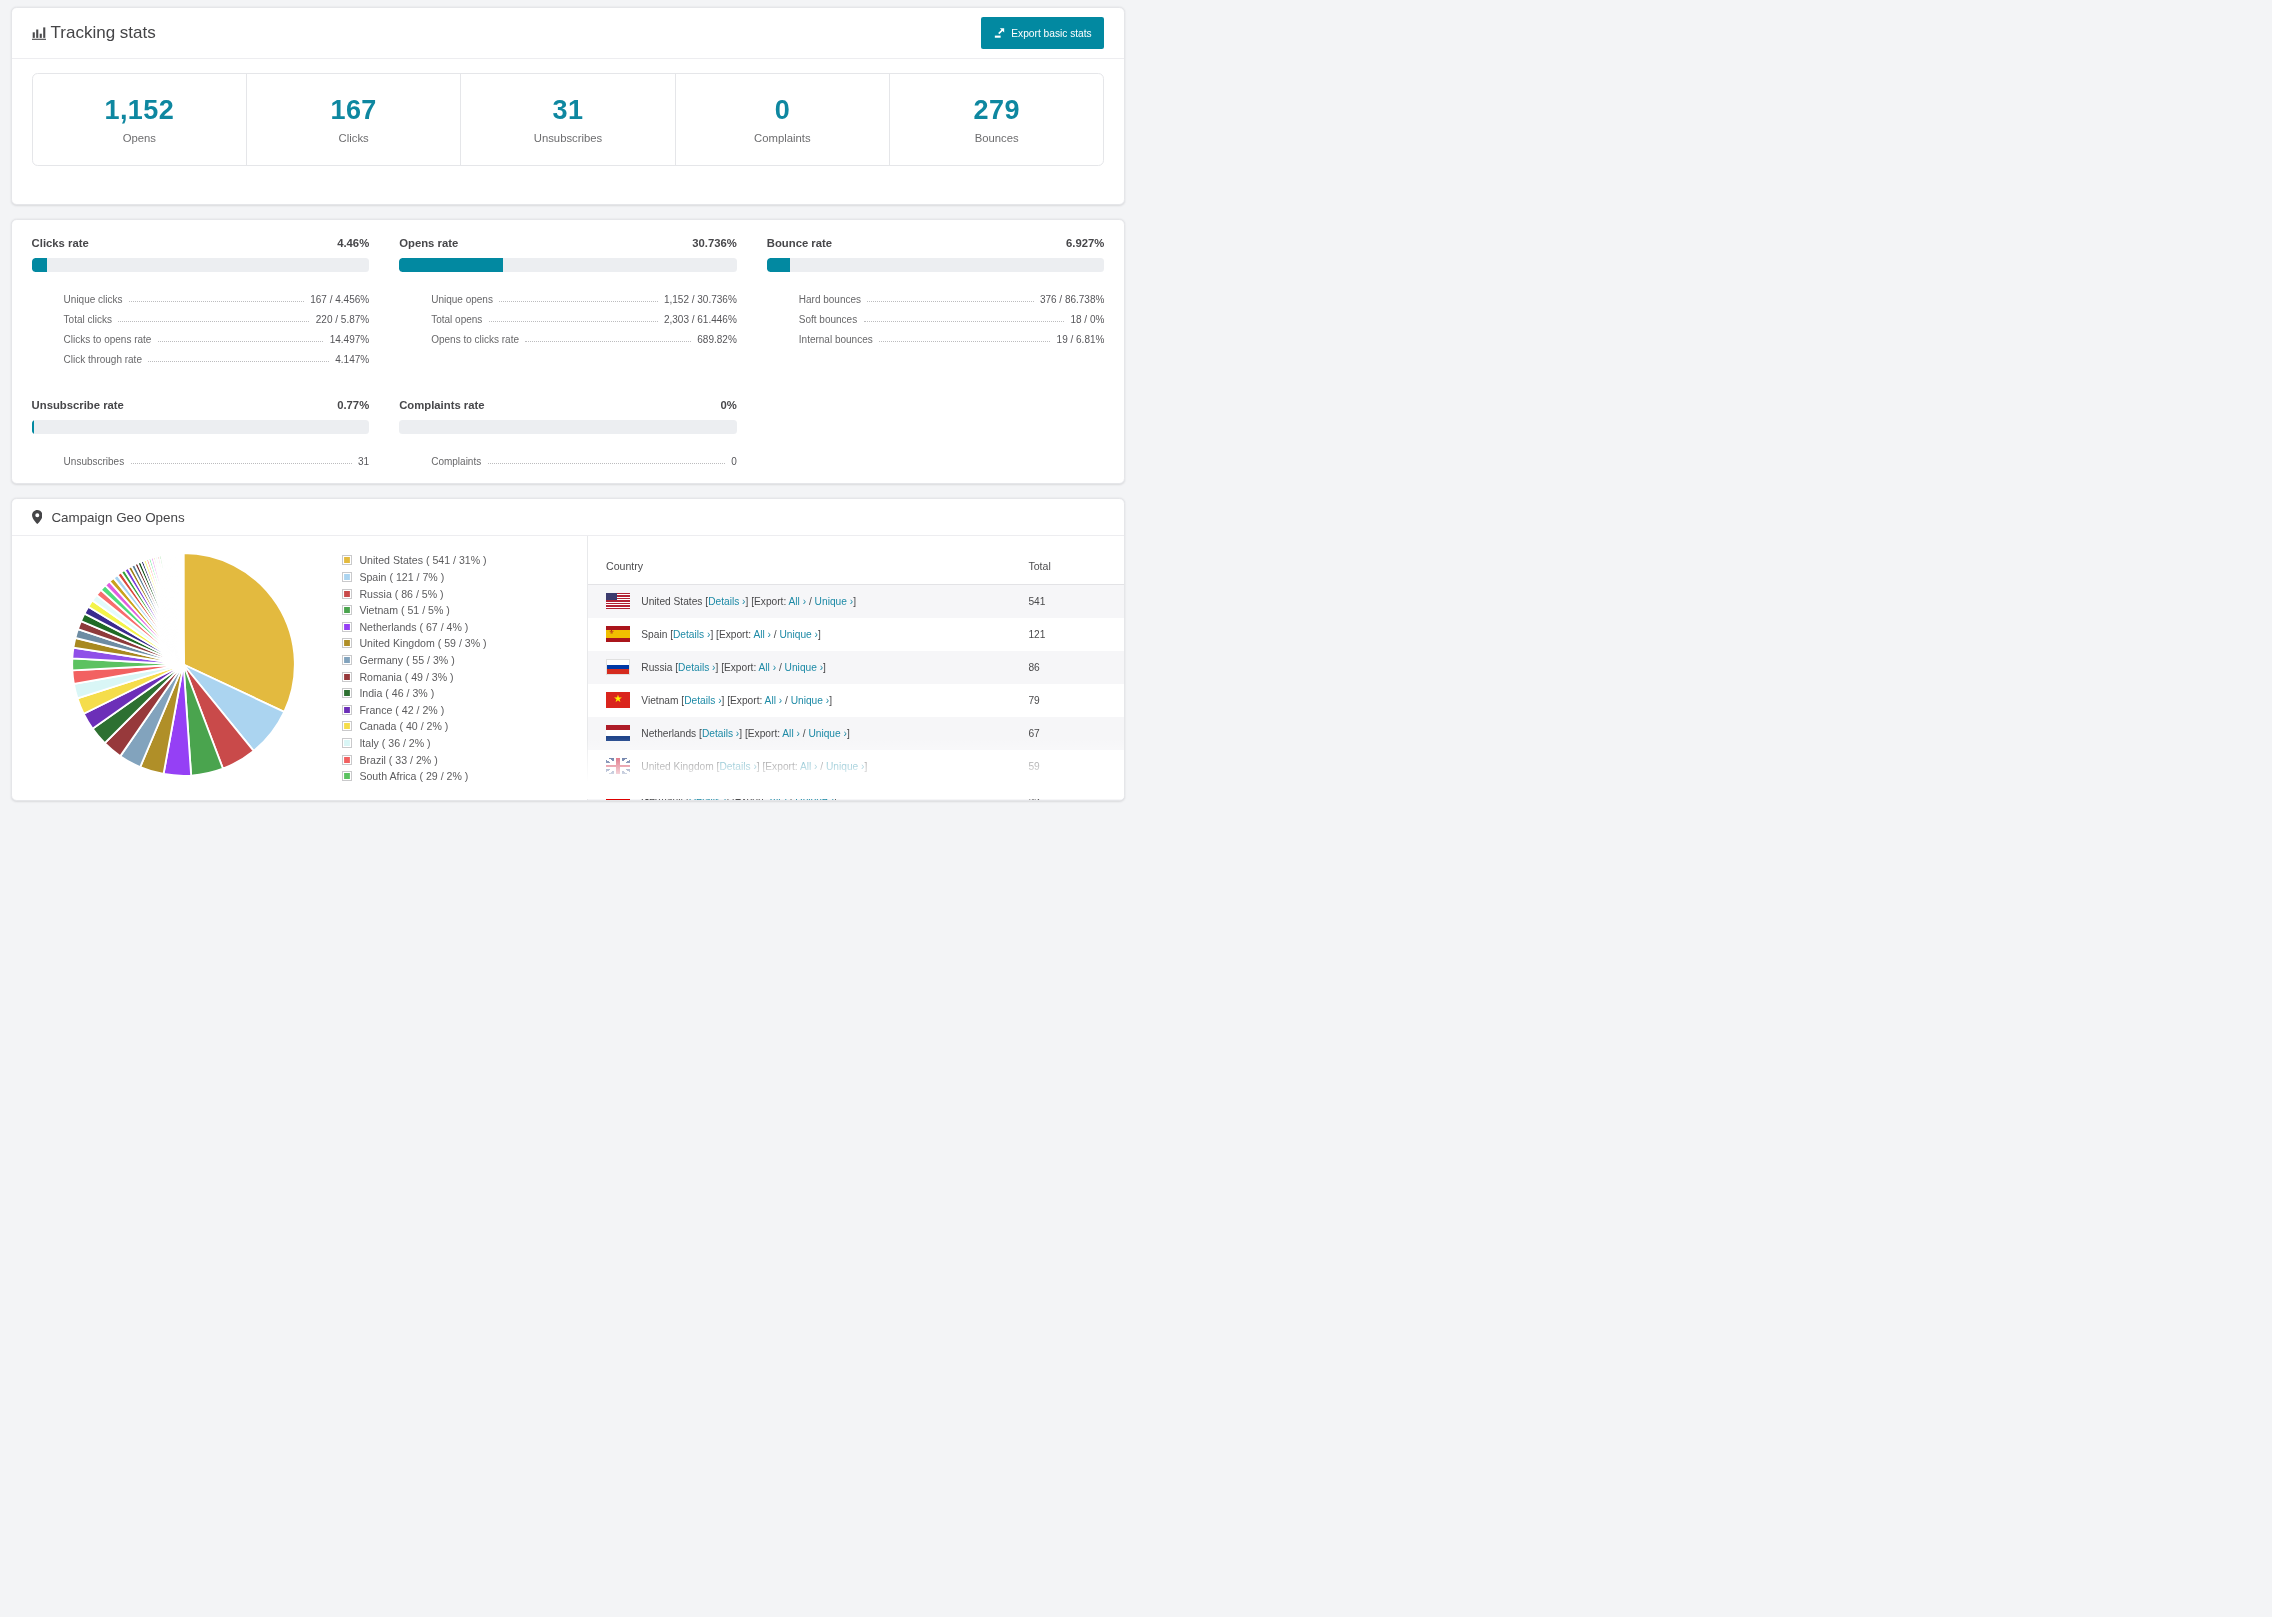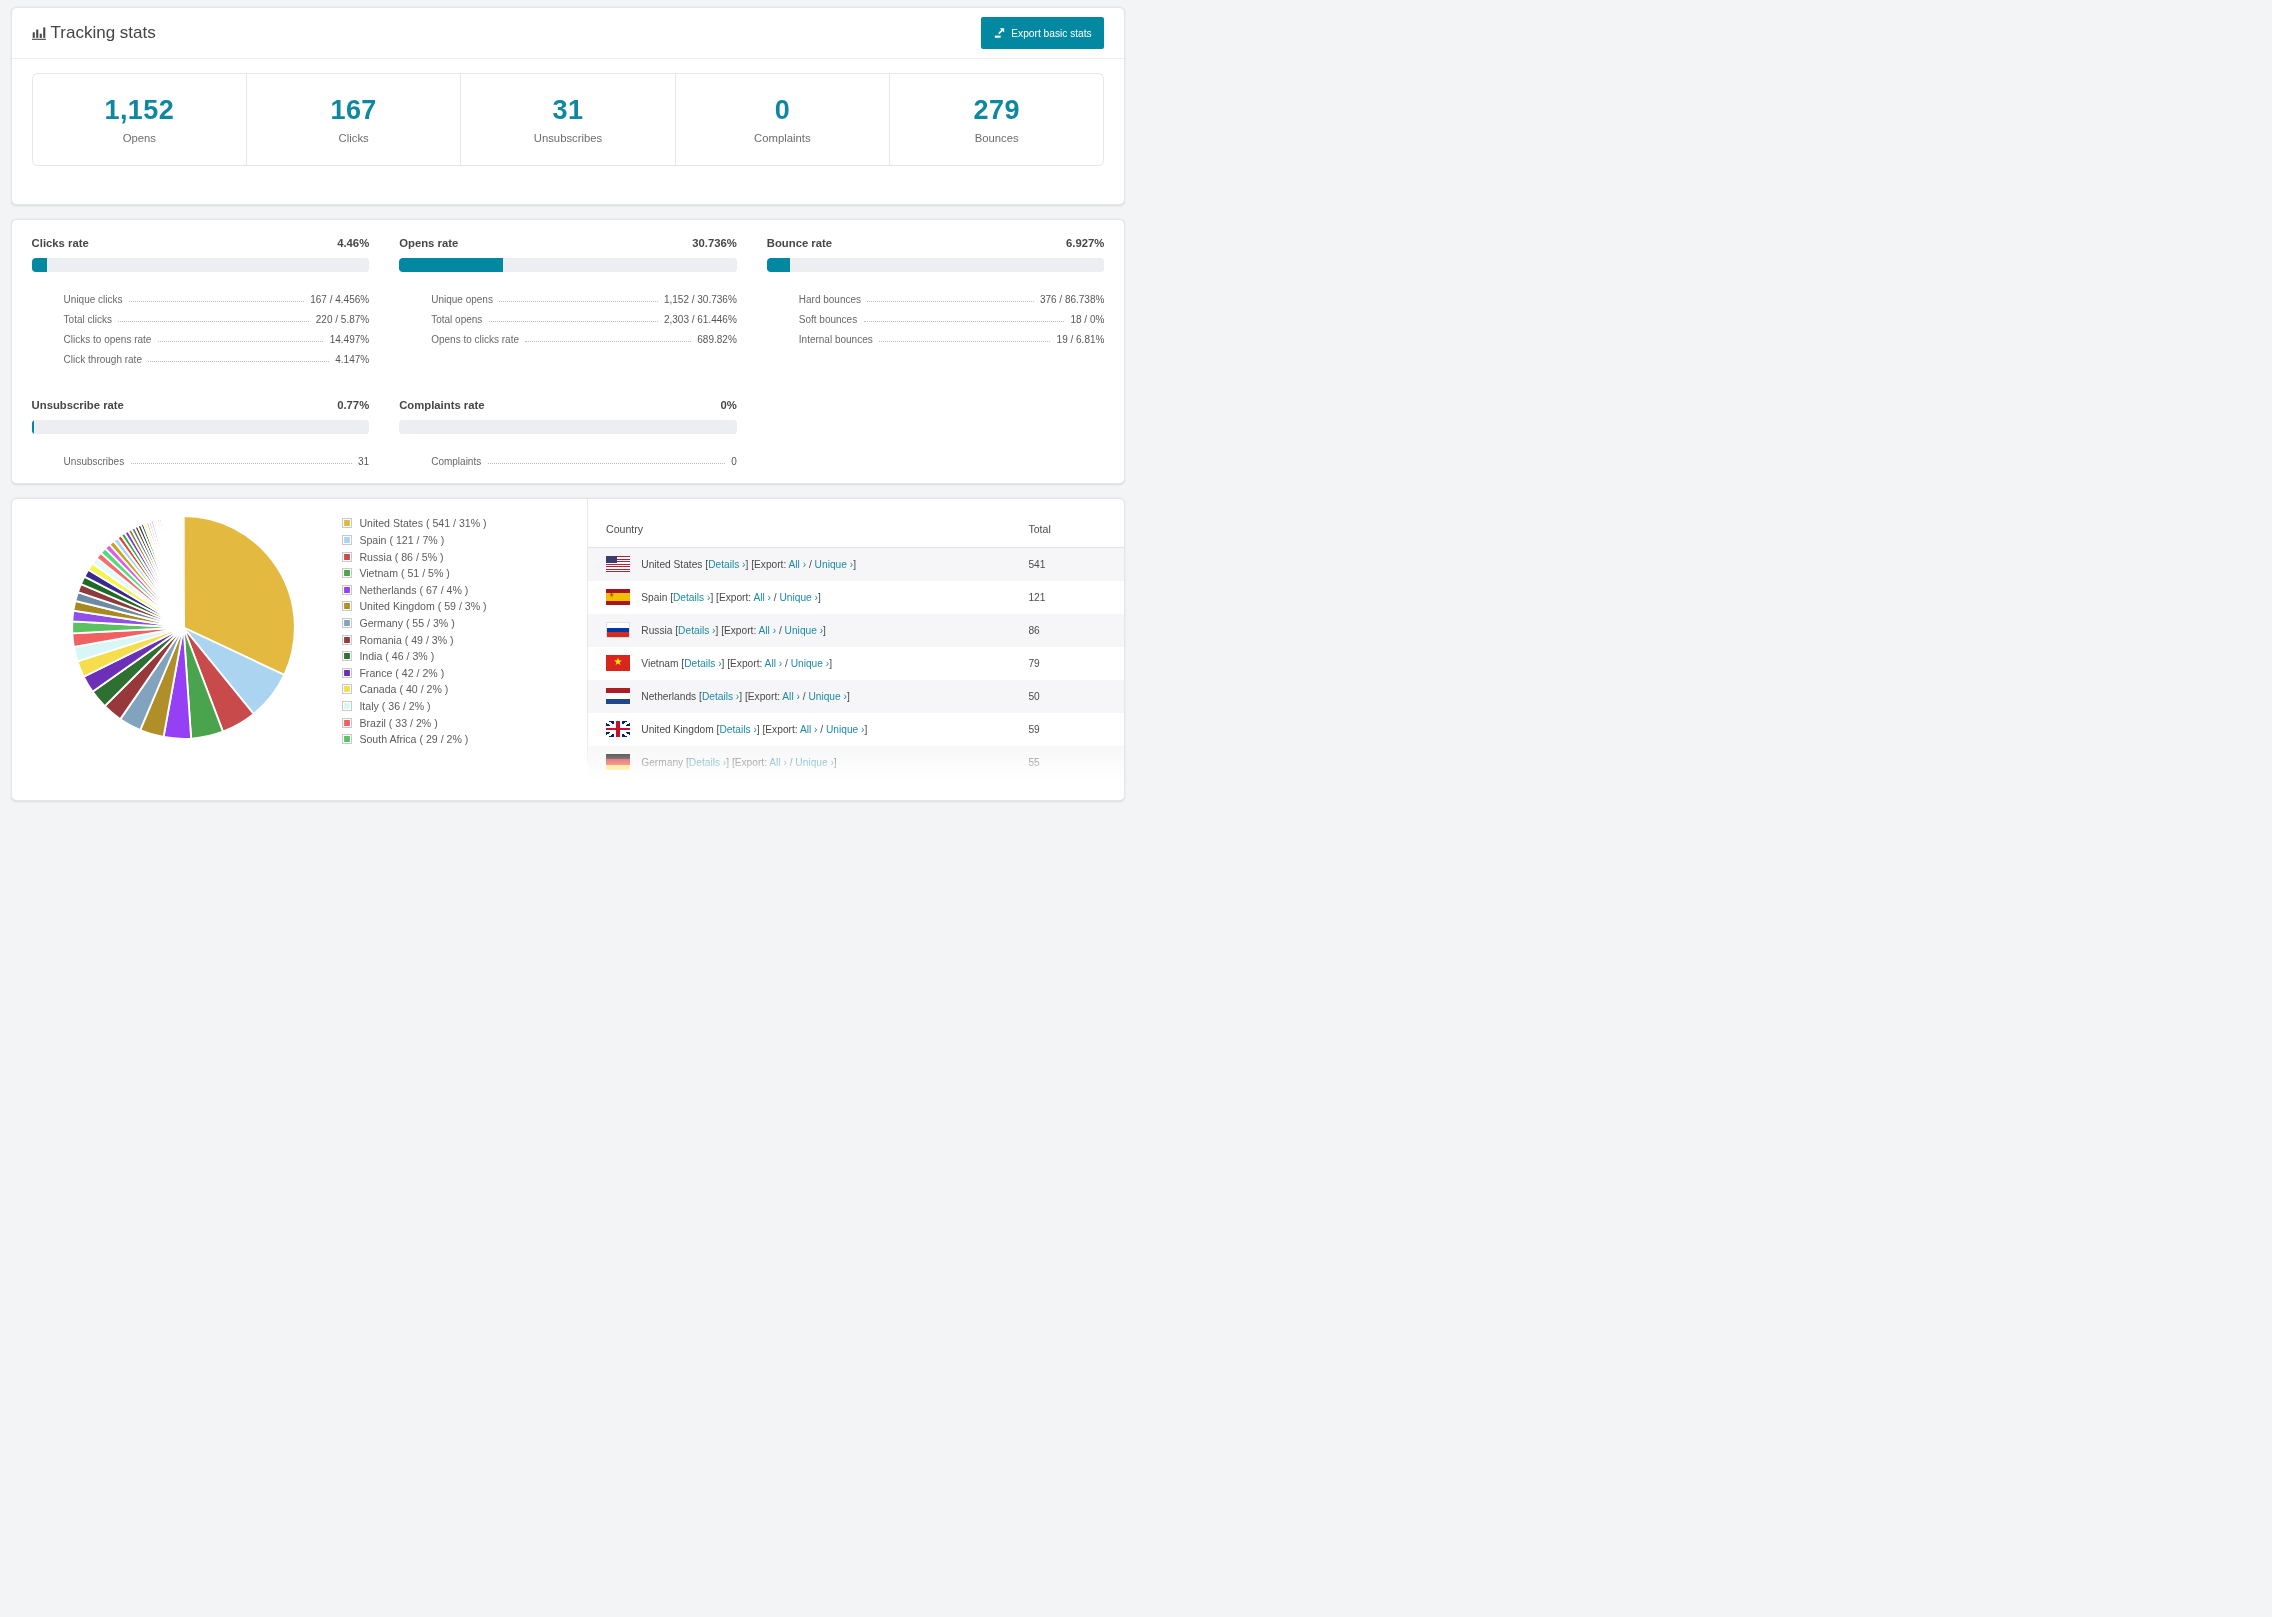--- a/index.html
+++ b/index.html
@@ -302,20 +302,28 @@
             <span class="dots"></span>
             <span class="r-val">0</span>
           </div>
       </div>
     </div>
 
   </div>
 </div>
 
 <div class="card" id="card-geo">
+  <div class="card-header">
+    <div class="card-title">
+      <svg class="pin-icon" viewBox="0 0 12 16">
+        <path fill="#454547" d="M6 0C2.7 0 0 2.7 0 6c0 4.4 6 10 6 10s6-5.6 6-10c0-3.3-2.7-6-6-6zm0 8.3A2.3 2.3 0 1 1 6 3.7a2.3 2.3 0 0 1 0 4.6z"></path>
+      </svg>
+      <span>Campaign Geo Opens</span>
+    </div>
+  </div>
   <div class="geo-body">
     <div class="pie-area">
       <svg id="pie-svg" width="229" height="229" viewBox="0 0 325 325">
           <path d="M162.5 162.5 L162.50 4.50 A158 158 0 0 1 305.49 229.71 Z" fill="#e3ba3f" stroke="#fff" stroke-width="2.6"></path>
           <path d="M162.5 162.5 L305.49 229.71 A158 158 0 0 1 262.07 285.18 Z" fill="#abd4f0" stroke="#fff" stroke-width="2.6"></path>
           <path d="M162.5 162.5 L262.07 285.18 A158 158 0 0 1 218.50 310.24 Z" fill="#c94a4a" stroke="#fff" stroke-width="2.6"></path>
           <path d="M162.5 162.5 L218.50 310.24 A158 158 0 0 1 173.35 320.13 Z" fill="#4aa44e" stroke="#fff" stroke-width="2.6"></path>
           <path d="M162.5 162.5 L173.35 320.13 A158 158 0 0 1 134.18 317.94 Z" fill="#9540f5" stroke="#fff" stroke-width="2.6"></path>
           <path d="M162.5 162.5 L134.18 317.94 A158 158 0 0 1 101.05 308.06 Z" fill="#b08f28" stroke="#fff" stroke-width="2.6"></path>
           <path d="M162.5 162.5 L101.05 308.06 A158 158 0 0 1 72.79 292.56 Z" fill="#82a3bd" stroke="#fff" stroke-width="2.6"></path>
@@ -519,21 +527,21 @@
   <tr>
     <td class="td-country">
       <span class="country-cell">
         <span class="flag flag-nl"></span>
         <span>
           <span class="country-name">Netherlands </span>
           <span class="plain seg-open">[</span><a class="geo-link lnk-details">Details ›</a><span class="plain seg-mid">] [</span><span class="plain export-word">Export:</span> <a class="geo-link lnk-all">All ›</a><span class="plain seg-slash"> / </span><a class="geo-link lnk-unique">Unique ›</a><span class="plain seg-close">]</span>
         </span>
       </span>
     </td>
-    <td class="td-total">50</td>
+    <td class="td-total">67</td>
   </tr>
 
   <tr>
     <td class="td-country">
       <span class="country-cell">
         <span class="flag flag-gb"></span>
         <span>
           <span class="country-name">United Kingdom </span>
           <span class="plain seg-open">[</span><a class="geo-link lnk-details">Details ›</a><span class="plain seg-mid">] [</span><span class="plain export-word">Export:</span> <a class="geo-link lnk-all">All ›</a><span class="plain seg-slash"> / </span><a class="geo-link lnk-unique">Unique ›</a><span class="plain seg-close">]</span>
         </span>

